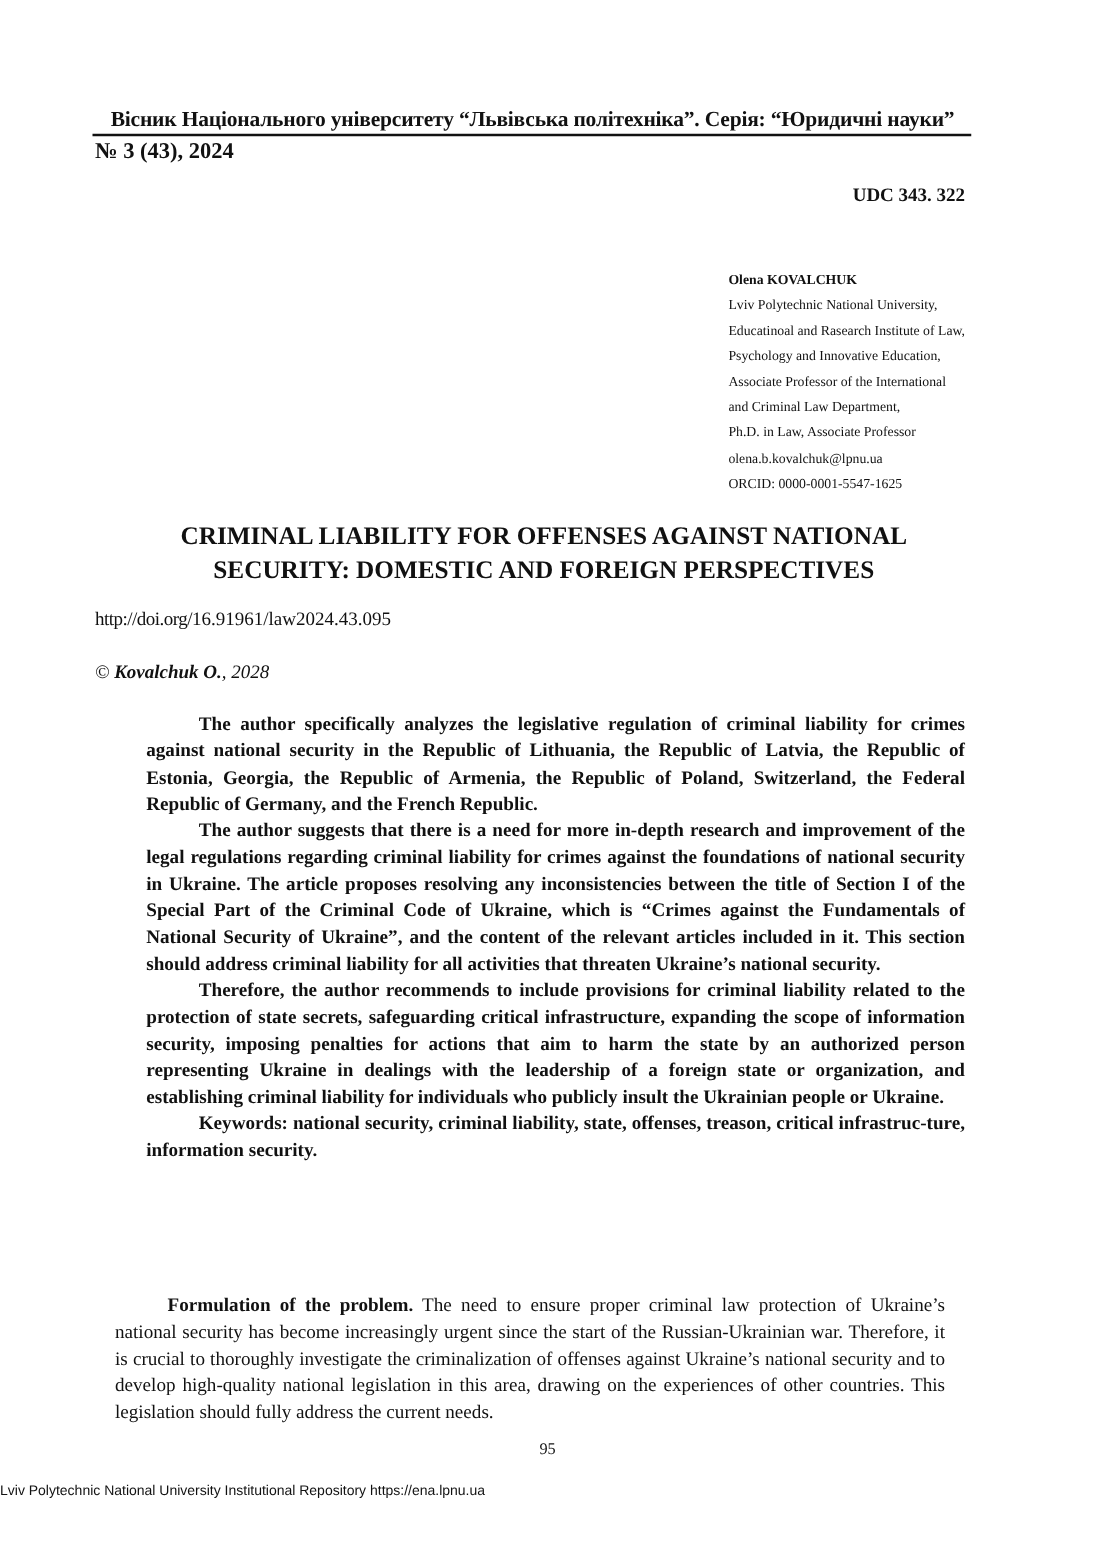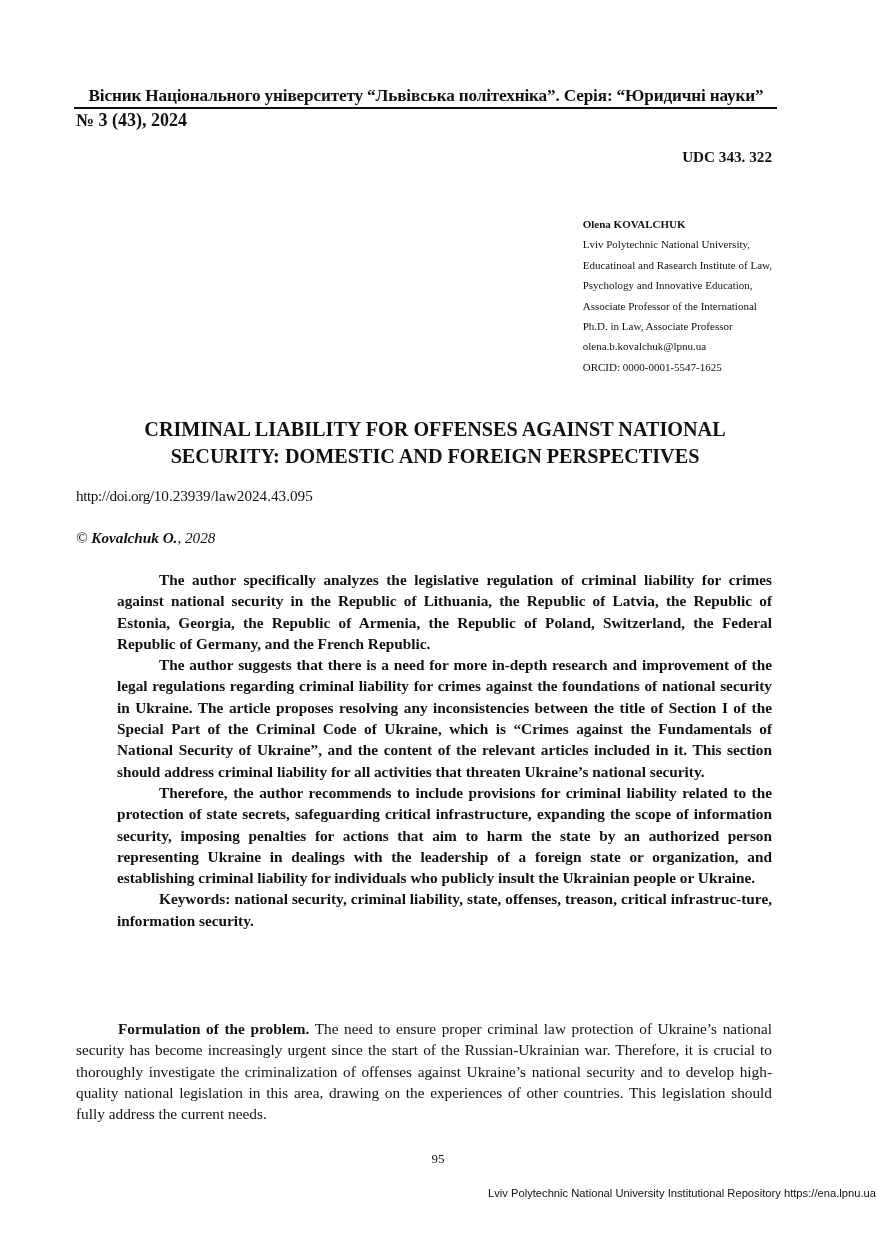--- a/index.html
+++ b/index.html
@@ -17,51 +17,52 @@
            font-size: 20.2px; line-height: 27px; }
   #doi { left: 76px; top: 487px; font-size: 15.2px; }
   #doi .prefix { letter-spacing: -0.4px; }
   #copyright { left: 76px; top: 529px; font-size: 15.2px; font-style: italic; }
   #copyright b { font-style: italic; }
   #abstract { left: 117px; top: 569px; width: 655px; font-weight: bold; font-size: 15.3px;
               line-height: 21.3px; text-align: justify; }
   #abstract p { margin: 0; text-indent: 42px; }
   #body-para { left: 76px; top: 1018px; width: 696px; font-size: 15.3px; line-height: 21.3px;
                text-align: justify; }
-  #body-para p { margin: 0; text-indent: 42px; }
+  #body-para p { margin: 16px; text-indent: 42px; }
   #page-number { left: 0; top: 1151px; width: 876px; text-align: center; font-size: 13px; }
-  #footer { left: 0; top: 1187px; width: 876px; text-align: right; font-size: 11.2px;
+  #footer { left: 0; top: 1187px; width: 876px; text-align: left; font-size: 11.2px;
             font-family: "Liberation Sans", "DejaVu Sans", sans-serif; }
 </style>
 </head>
 <body>
 
 <div id="journal-header" class="abs">Вісник Національного університету “Львівська політехніка”. Серія: “Юридичні науки”</div>
 <div id="header-rule" class="abs"></div>
 <div id="issue" class="abs">№ 3 (43), 2024</div>
 
 <div id="udc" class="abs">UDC 343. 322</div>
 
 <div id="author-block" class="abs">
   <div class="name">Olena KOVALCHUK</div>
   <div>Lviv Polytechnic National University,</div>
   <div>Educatinoal and Rasearch Institute of Law,</div>
   <div>Psychology and Innovative Education,</div>
   <div>Associate Professor of the International</div>
+  <div>and Criminal Law Department,</div>
   <div>Ph.D. in Law, Associate Professor</div>
   <div>olena.b.kovalchuk@lpnu.ua</div>
   <div>ORCID: 0000-0001-5547-1625</div>
 </div>
 
 <div id="title" class="abs">
   <div>CRIMINAL LIABILITY FOR OFFENSES AGAINST NATIONAL</div>
   <div>SECURITY: DOMESTIC AND FOREIGN PERSPECTIVES</div>
 </div>
 
-<div id="doi" class="abs"><span class="prefix">http://doi.org/</span><span>10.23939/law2024.43.095</span></div>
+<div id="doi" class="abs"><span class="prefix">http://doi.org/</span><span>16.91961/law2024.43.095</span></div>
 
 <div id="copyright" class="abs"><span>©</span> <b>Kovalchuk O.</b><span>, 2028</span></div>
 
 <div id="abstract" class="abs">
   <p>The author specifically analyzes the legislative regulation of criminal liability for crimes against national security in the Republic of Lithuania, the Republic of Latvia, the Republic of Estonia, Georgia, the Republic of Armenia, the Republic of Poland, Switzerland, the Federal Republic of Germany, and the French Republic.</p>
   <p>The author suggests that there is a need for more in-depth research and improvement of the legal regulations regarding criminal liability for crimes against the foundations of national security in Ukraine. The article proposes resolving any inconsistencies between the title of Section I of the Special Part of the Criminal Code of Ukraine, which is “Crimes against the Fundamentals of National Security of Ukraine”, and the content of the relevant articles included in it. This section should address criminal liability for all activities that threaten Ukraine’s national security.</p>
   <p>Therefore, the author recommends to include provisions for criminal liability related to the protection of state secrets, safeguarding critical infrastructure, expanding the scope of information security, imposing penalties for actions that aim to harm the state by an authorized person representing Ukraine in dealings with the leadership of a foreign state or organization, and establishing criminal liability for individuals who publicly insult the Ukrainian people or Ukraine.</p>
   <p><span>Keywords:</span> <span>national security, criminal liability, state, offenses, treason, critical infrastruc-ture, information security.</span></p>
 </div>
 

